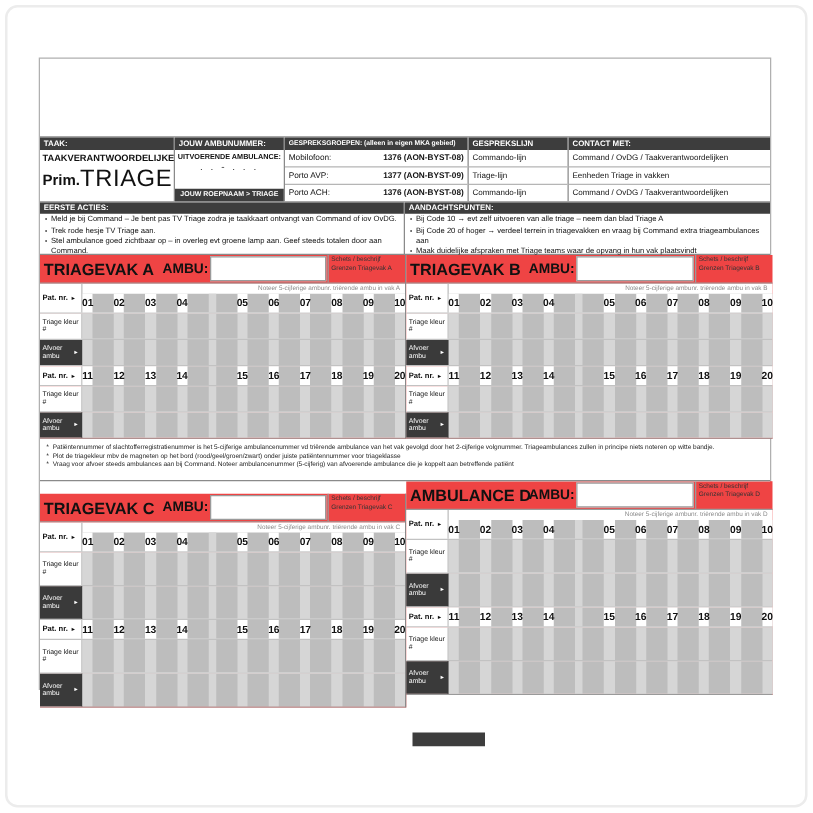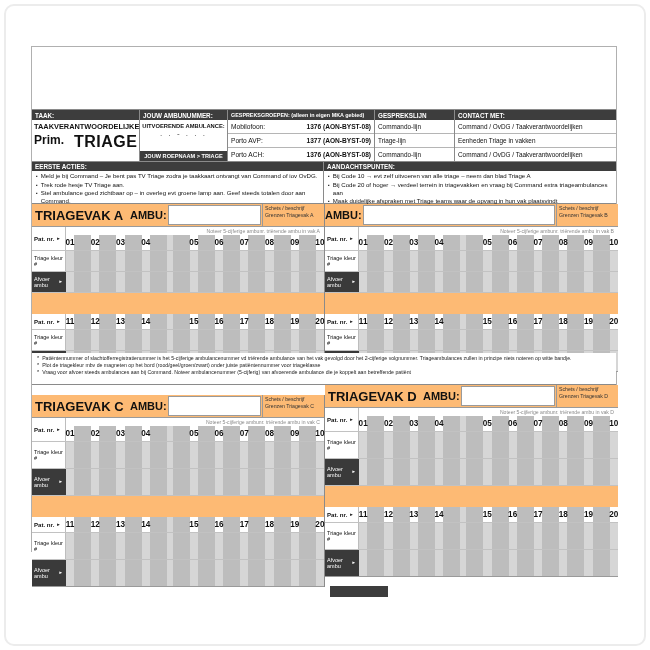--- a/index.html
+++ b/index.html
@@ -13,23 +13,23 @@
   .hdr{position:absolute;left:0;top:62px;width:100%;height:53px;display:grid;
        grid-template-columns:108px 88px 147px 80px 1fr;border-top:1px solid #8a8a8a;
        border-bottom:1px solid #8a8a8a;box-sizing:border-box;}
   .hcol{border-right:1px solid #8a8a8a;display:flex;flex-direction:column;min-width:0;}
   .hcol:last-child{border-right:none;}
   .hbar{background:#3d3d3d;color:#fff;font-size:6.3px;font-weight:bold;height:10px;
         display:flex;align-items:center;padding:0 3px;flex:none;white-space:nowrap;overflow:hidden;}
   .c-groep .hbar{font-size:5.4px;}
   .taak-body{padding:2px 2px 0 2px;}
   .role{font-size:7.4px;font-weight:bold;white-space:nowrap;}
-  .title-line{display:flex;align-items:flex-start;gap:10px;margin-top:2px;}
+  .title-line{display:flex;align-items:center;gap:0;margin-top:2px;}
   .prim{font-size:12px;font-weight:bold;}
-  .big{font-size:16px;font-weight:700;letter-spacing:.5px;}
+  .big{font-size:19px;font-weight:400;letter-spacing:.5px;}
   .sub{font-size:5.8px;font-weight:bold;text-align:center;margin-top:3px;}
   .dots{font-size:8px;text-align:center;letter-spacing:2px;flex:1;color:#333;}
   .roep{background:#3d3d3d;color:#fff;font-size:5.6px;font-weight:bold;height:10px;
         display:flex;align-items:center;justify-content:center;margin-top:auto;white-space:nowrap;}
   .hrows{display:flex;flex-direction:column;flex:1;}
   .hrow{flex:1;display:flex;align-items:center;border-bottom:1px solid #b5b5b5;
         padding:0 3px;font-size:6.6px;min-width:0;}
   .hrow:last-child{border-bottom:none;}
   .hrow .chan{flex:1;}
   .hrow .num{font-weight:bold;white-space:nowrap;}
@@ -40,21 +40,21 @@
            grid-template-columns:1fr 1fr;border-bottom:1px solid #8a8a8a;box-sizing:border-box;}
   .act-col{border-right:1px solid #8a8a8a;display:flex;flex-direction:column;min-width:0;}
   .act-col:last-child{border-right:none;}
   .act-bar{background:#3d3d3d;color:#fff;font-size:6.3px;font-weight:bold;height:9px;
            display:flex;align-items:center;padding:0 3px;flex:none;}
   .act-list{padding:1px 4px 0 4px;}
   .act-item{font-size:6.1px;line-height:1.35;display:flex;gap:3px;}
   .act-item::before{content:"▪";font-size:5px;line-height:1.7;color:#2b2b2b;}
 
   
-  .panel{position:absolute;width:293px;box-sizing:border-box;background:#fdba74;}
+  .panel{position:absolute;width:293px;box-sizing:border-box;background:#ef4444;}
   .panel.left{border-right:1px solid #8a8a8a;}
   #panelA{left:0;top:157px;} #panelB{left:293px;top:157px;}
   #panelC{left:0;top:348px;} #panelD{left:293px;top:338px;}
   .panel-head{height:23px;display:flex;align-items:stretch;border-bottom:1px solid #9a9a9a;box-sizing:border-box;}
   .panel-title{font-size:13px;font-weight:800;padding:4px 0 0 3px;width:95px;flex:none;white-space:nowrap;}
   .ambu-label{font-size:11px;font-weight:800;padding-top:5px;width:38px;flex:none;}
   .ambu-box{flex:1;border:1px solid #9a9a9a;margin:1px 1px 1px 0;background:#fff;}
   .schets-box{width:62px;flex:none;border-left:1px solid #9a9a9a;font-size:5.2px;color:#333;
               padding:1px 2px;line-height:1.3;box-sizing:border-box;}
 
@@ -71,21 +71,21 @@
   .note{font-size:5.1px;color:#8a8a8a;text-align:right;height:8px;line-height:8px;
         padding-right:4px;white-space:nowrap;overflow:hidden;}
   .nums,.cells{display:grid;grid-template-columns:repeat(4,1fr) 6px repeat(6,1fr);
                gap:17px;background:#bdbdbd;flex:1;}
   .cell{min-width:0;}
   .cell.num{background:#fff;font-size:8.2px;font-weight:bold;display:flex;
             align-items:center;justify-content:center;}
   .cell.empty{background:#d6d6d6;}
   .sep{background:#d6d6d6;}
   .pat-row{height:23px;}
-  .pat-row2{height:15px;margin-top:21px;}
+  .pat-row2{height:15px;}
   .grid-row{height:20px;}
   .t-bottom .grid-row{height:26px;}
 
   
   .mid-notes{position:absolute;left:0;top:306px;width:100%;height:32px;box-sizing:border-box;
              padding:2px 5px 0 5px;border-bottom:1px solid #8a8a8a;background:#fff;}
   .mid-item{font-size:5.2px;line-height:1.3;display:flex;gap:3px;color:#222;}
   .mid-item::before{content:"*";font-size:5.5px;line-height:1.3;}
 
   .footer-bar{position:absolute;left:298px;top:539px;width:58px;height:11px;background:#3d3d3d;}
@@ -287,20 +287,21 @@
             <div class="cell empty"></div>
             <div class="cell empty"></div>
             <div class="cell empty"></div>
             <div class="cell empty"></div>
           </div>
     </div>
   </div>
 </div>
   <div id="panelB" class="panel t-top">
   <div class="panel-head">
+    <div class="panel-title">TRIAGEVAK B</div>
     <div class="ambu-label">AMBU:</div>
     <div class="ambu-box"></div>
     <div class="schets-box">
       <div>Schets  / beschrijf</div>
       <div>Grenzen Triagevak B</div>
     </div>
   </div>
   <div class="ttable">
     <div class="trow pat-row">
       <div class="lbl pat-lbl">
@@ -534,21 +535,21 @@
             <div class="cell empty"></div>
             <div class="cell empty"></div>
             <div class="cell empty"></div>
             <div class="cell empty"></div>
           </div>
     </div>
   </div>
 </div>
   <div id="panelD" class="panel t-bottom">
   <div class="panel-head">
-    <div class="panel-title">TRIAGEVAK D</div>
+    <div class="panel-title">AMBULANCE D</div>
     <div class="ambu-label">AMBU:</div>
     <div class="ambu-box"></div>
     <div class="schets-box">
       <div>Schets  / beschrijf</div>
       <div>Grenzen Triagevak D</div>
     </div>
   </div>
   <div class="ttable">
     <div class="trow pat-row">
       <div class="lbl pat-lbl">

